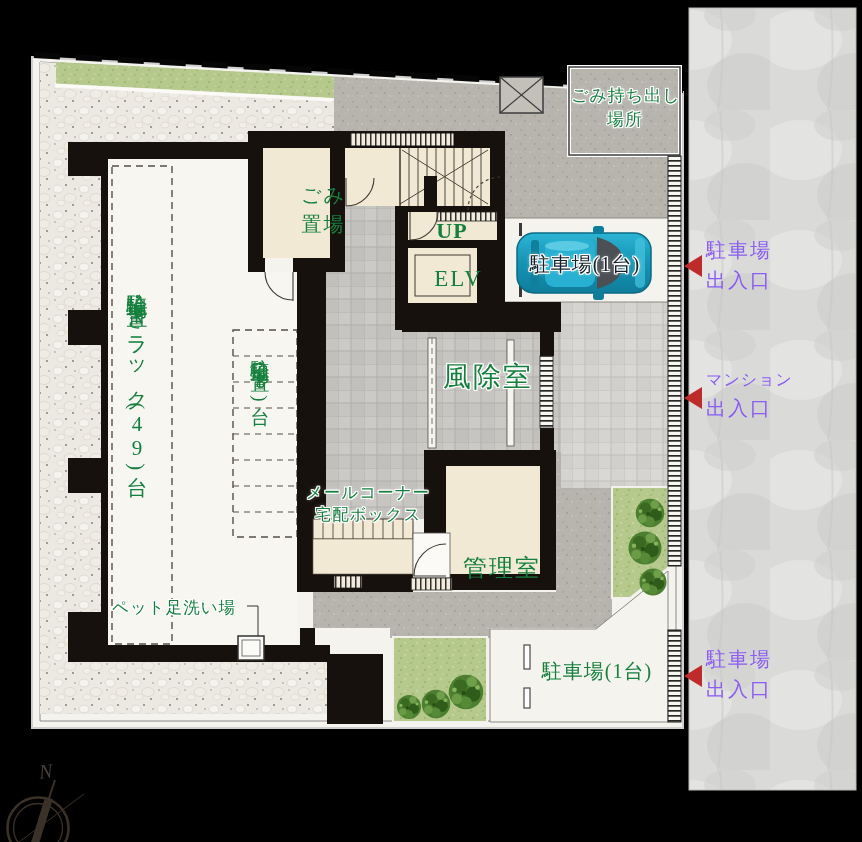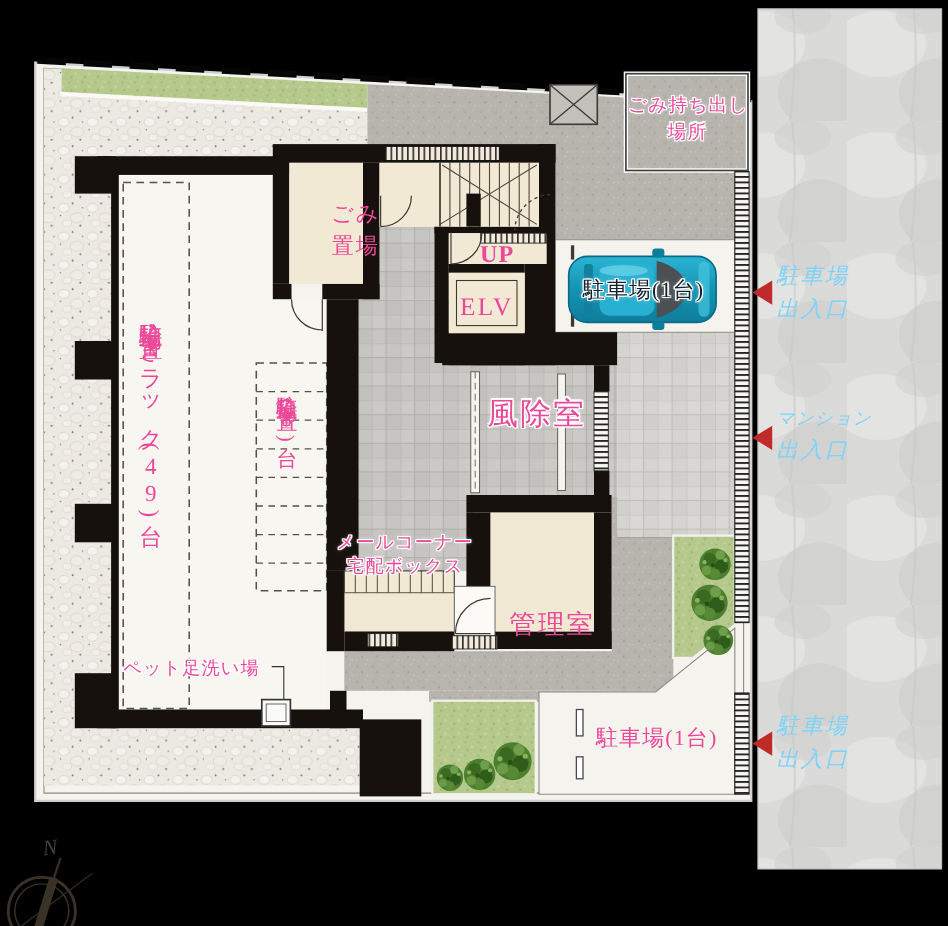--- a/index.html
+++ b/index.html
@@ -1,26 +1,26 @@
 <!DOCTYPE html>
 <html><head>
 <meta charset="utf-8">
 <style>
   html,body{margin:0;padding:0;background:#000;}
   .canvas{position:relative;width:862px;height:842px;background:#000;overflow:hidden;
           font-family:"Liberation Serif","DejaVu Serif",serif;}
   svg.plan{position:absolute;left:0;top:0;}
   .labels{position:absolute;left:0;top:0;width:862px;height:842px;z-index:2;pointer-events:none;}
-  .lbl{position:absolute;color:#ec4899;line-height:1.45;letter-spacing:1px;white-space:nowrap;}
+  .lbl{position:absolute;color:#15803d;line-height:1.45;letter-spacing:1px;white-space:nowrap;}
   .c{text-align:center;}
   .v{writing-mode:vertical-rl;letter-spacing:3px;white-space:normal;line-height:1.05;}
   .v .num{text-orientation:upright;letter-spacing:0;}
   .halo{text-shadow:-1px -1px 0 #fff,1px -1px 0 #fff,-1px 1px 0 #fff,1px 1px 0 #fff,
         0 -1px 0 #fff,0 1px 0 #fff,-1px 0 0 #fff,1px 0 0 #fff,0 0 4px #fff;}
-  .gate{position:absolute;color:#7dd3fc;font-style:italic;}
+  .gate{position:absolute;color:#8b5cf6;}
   .gate .l1,.gate .l2{display:block;letter-spacing:2px;}
   .north{position:absolute;color:#45403a;font-size:20px;font-style:italic;transform:rotate(-6deg);}
 </style>
 </head>
 <body>
 
 <div class="canvas">
 
 <svg class="plan" width="862" height="842" viewBox="0 0 862 842">
   <defs>
@@ -295,21 +295,21 @@
 
   <div class="lbl v" style="left:250px;top:344px;font-size:19px;"><span>駐輪場・平置(</span><span class="num">8</span><span>台)</span></div>
 
   <div class="lbl c" style="left:263px;top:181px;width:67px;font-size:20px;letter-spacing:2px;margin-left:27px;">
     <span style="display:block;">ごみ</span>
     <span style="display:block;">置場</span>
   </div>
 
   <div class="lbl c" style="left:430px;top:215px;width:44px;font-size:22px;font-weight:bold;">UP</div>
 
-  <div class="lbl c" style="left:408px;top:262px;width:69px;font-size:23px;letter-spacing:2px;">ELV</div>
+  <div class="lbl c" style="left:424px;top:262px;width:69px;font-size:23px;letter-spacing:2px;">ELV</div>
 
   <div class="lbl c halo" style="left:318px;top:366px;width:114px;font-size:19px;">
   </div>
 
   <div class="lbl c halo" style="left:432px;top:357px;width:112px;font-size:28px;letter-spacing:2px;">風除室</div>
 
   <div class="lbl c halo" style="left:302px;top:482px;width:132px;font-size:16.5px;line-height:1.35;">
     <span style="display:block;">メールコーナー</span>
     <span style="display:block;">宅配ボックス</span>
   </div>

